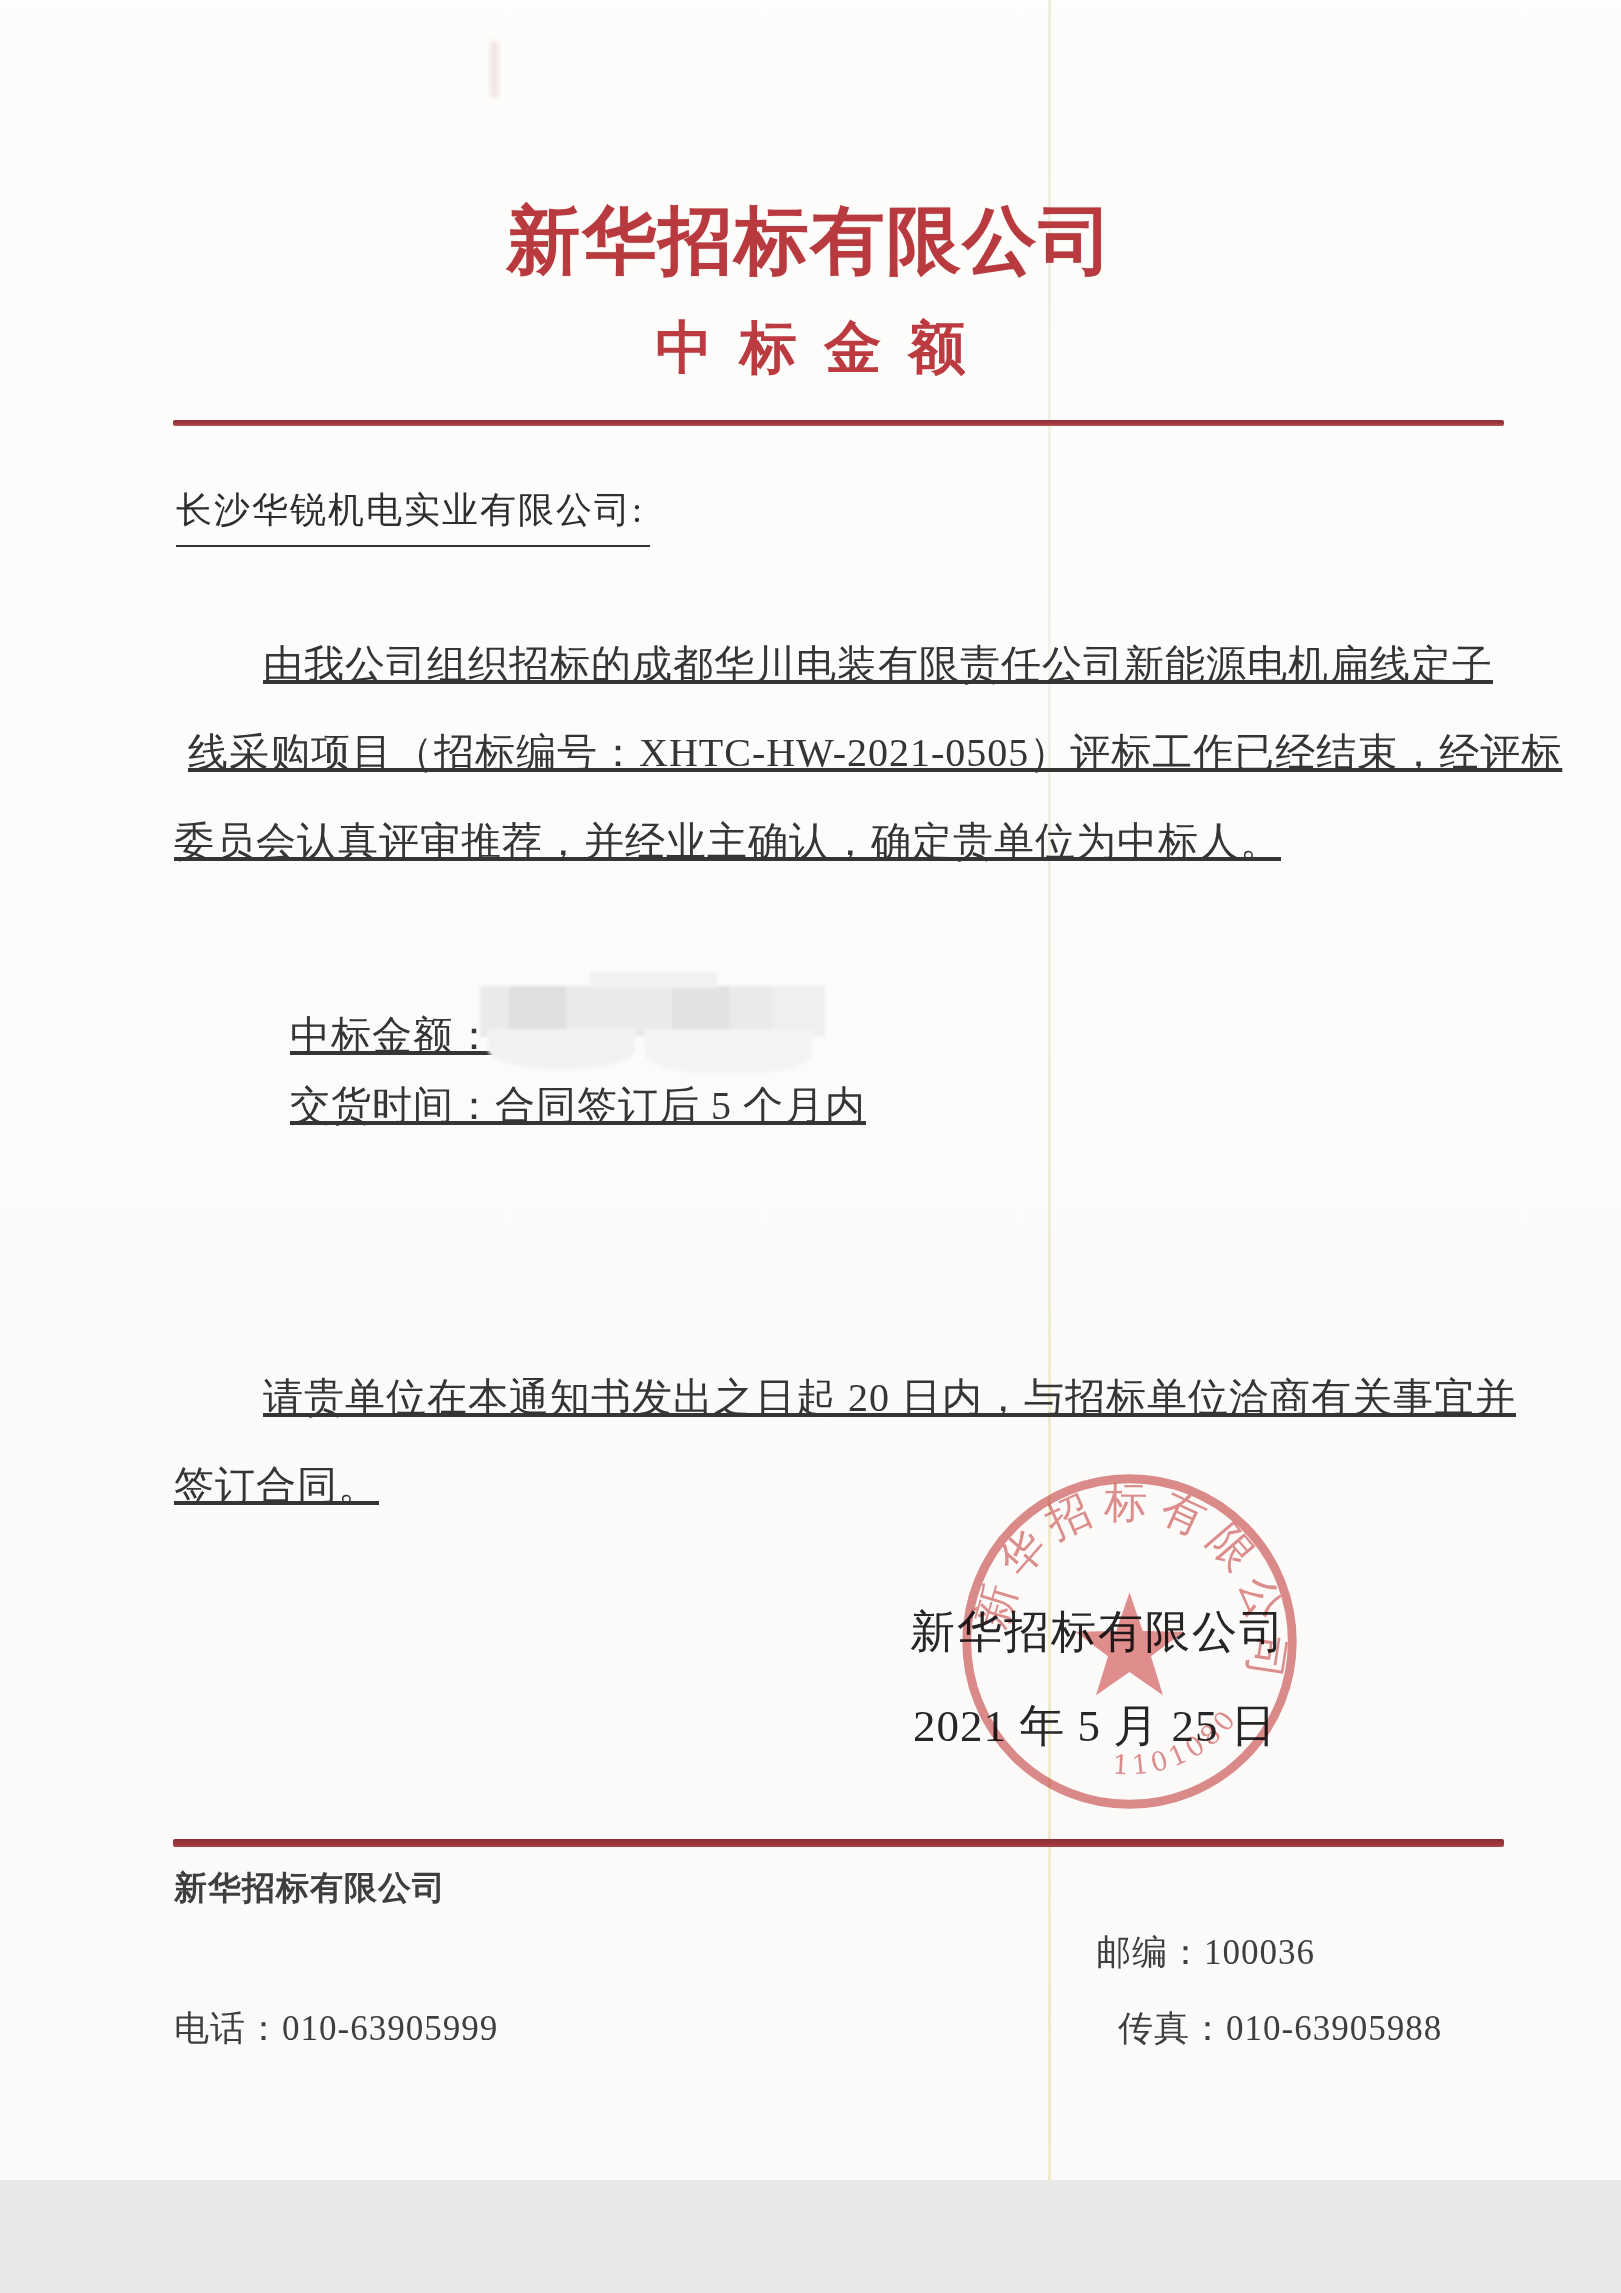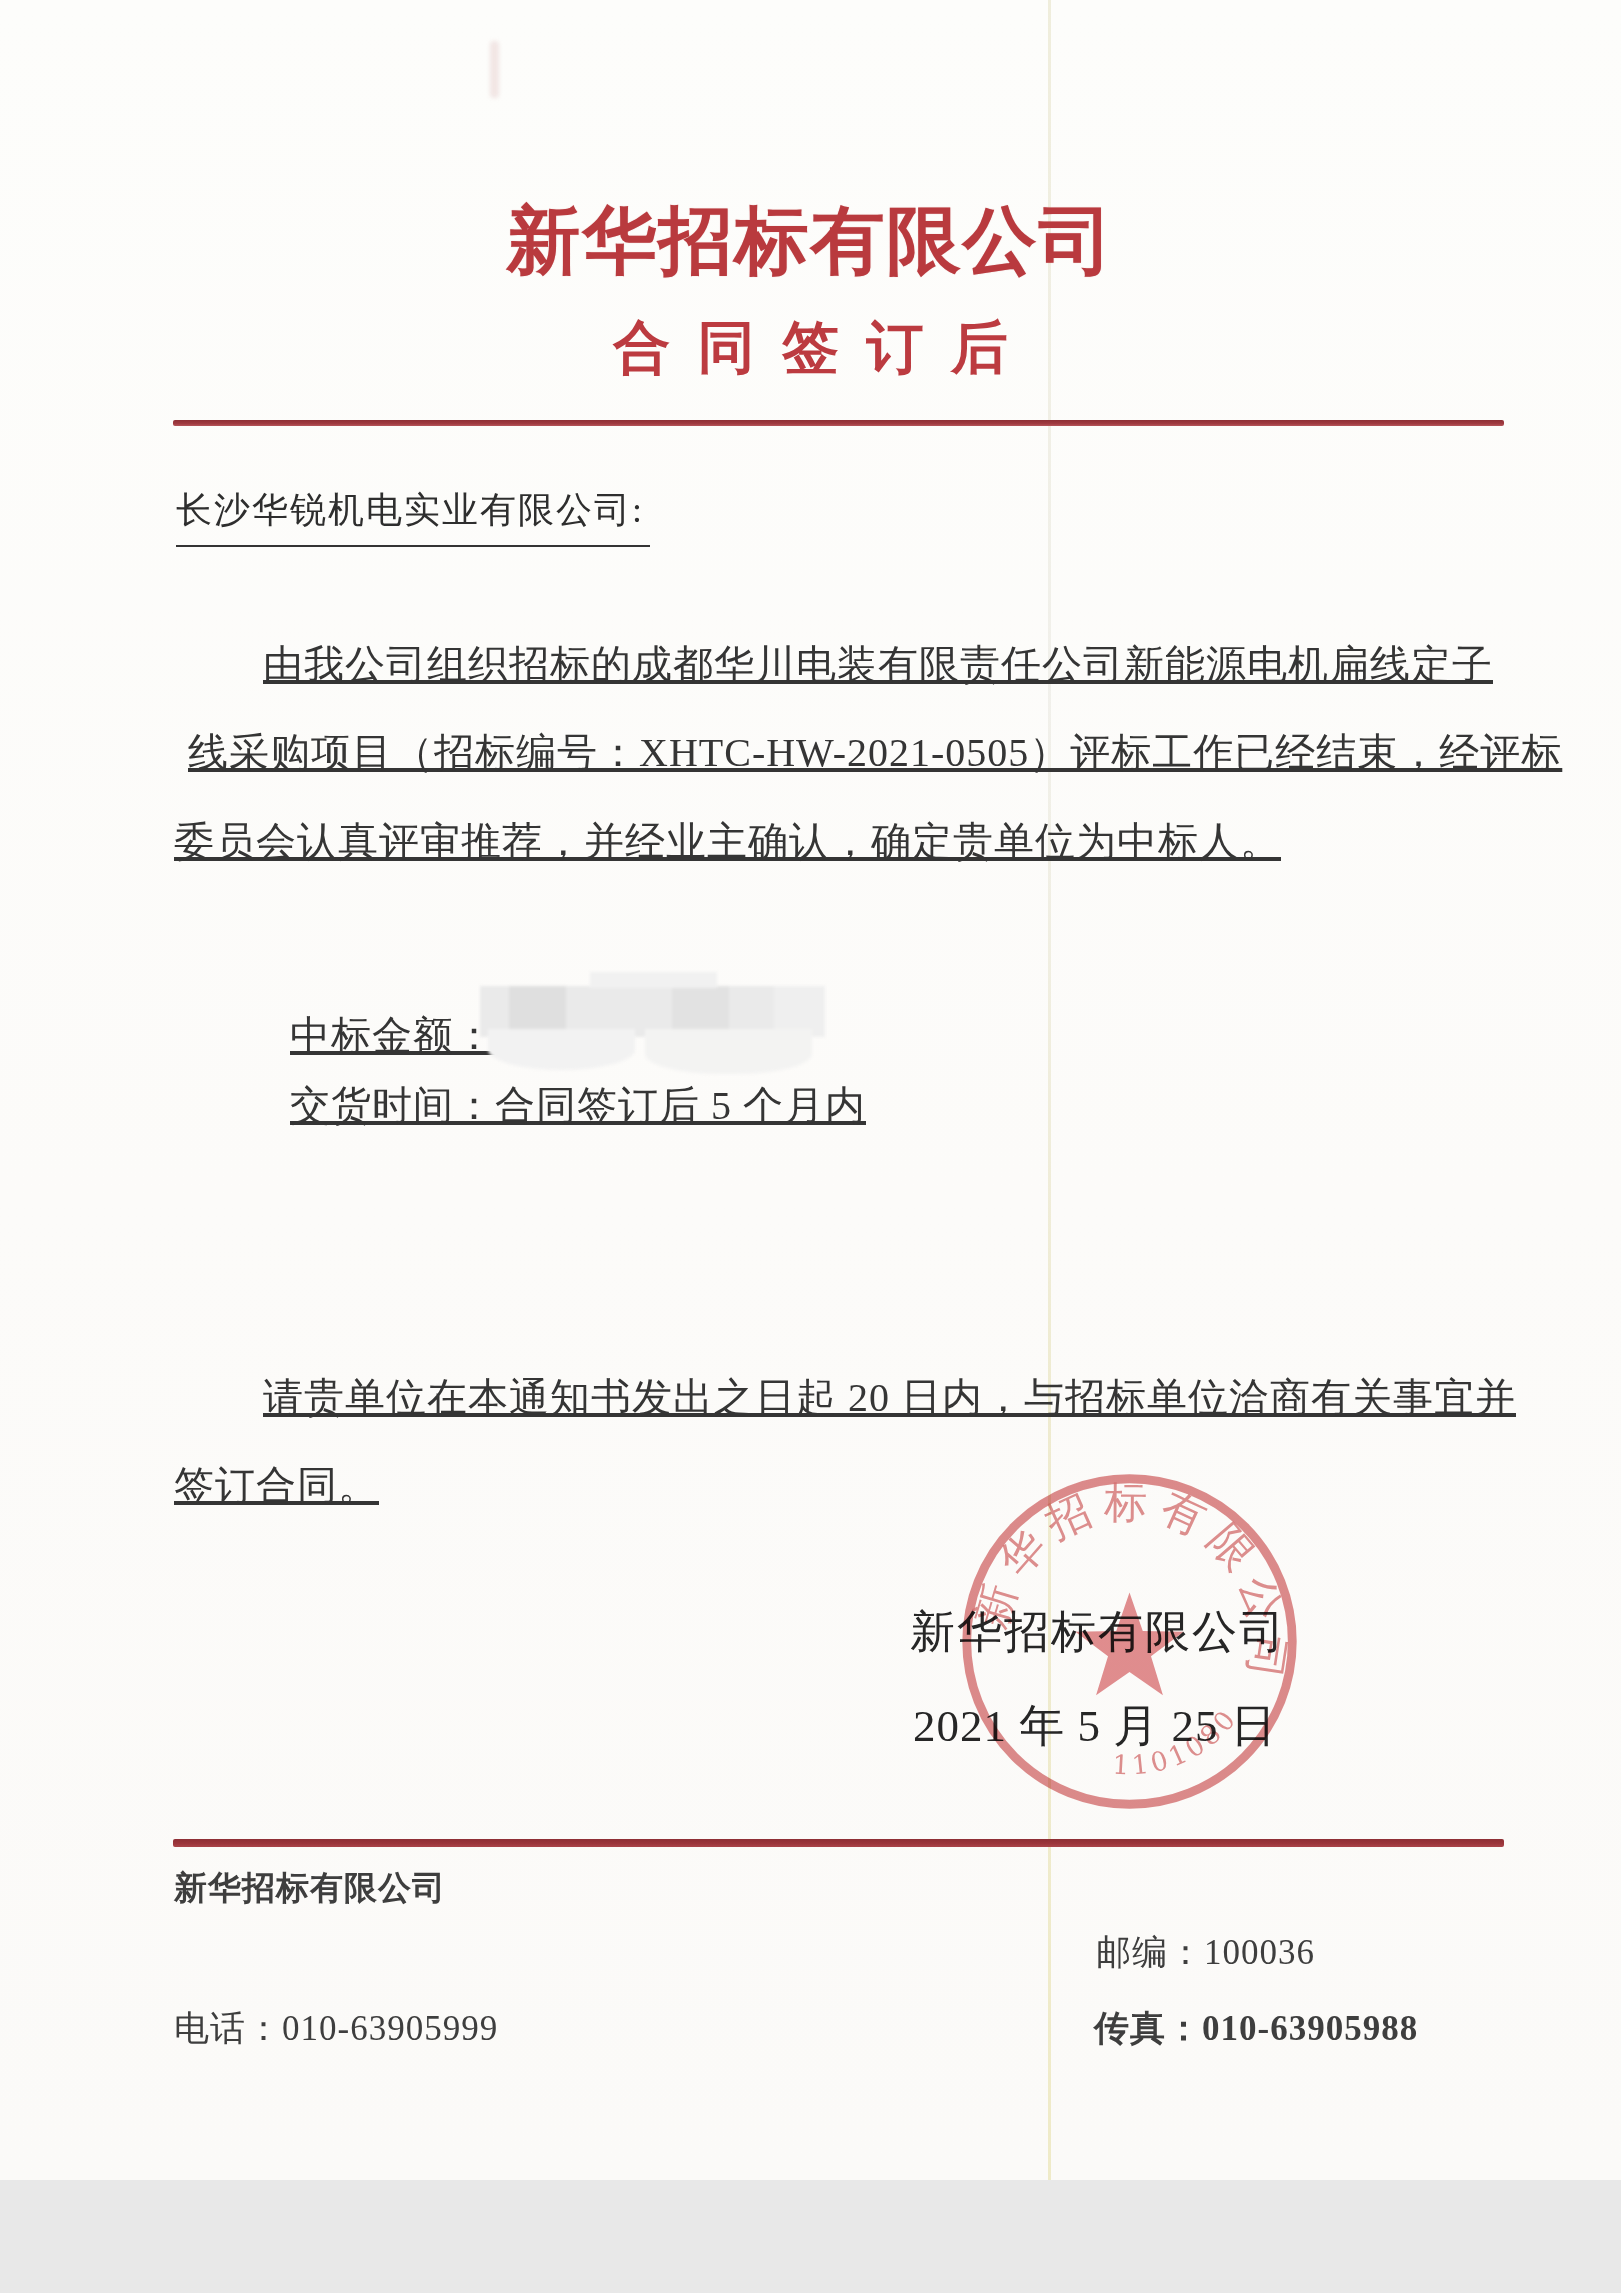--- a/index.html
+++ b/index.html
@@ -107,32 +107,32 @@
     mix-blend-mode:multiply;opacity:.85;
     pointer-events:none;
   }
 
   
   .footer-text{font-size:35px;color:#3e3e3e;letter-spacing:1px;white-space:nowrap;}
   .f-company{left:174px;top:1866px;font-weight:bold;font-size:33px;}
   .f-address{left:174px;top:1929px;}
   .f-zip{left:1096px;top:1929px;}
   .f-phone{left:174px;top:2005px;}
-  .f-fax{left:1094px;top:2005px;font-weight:bold;}
+  .f-fax{left:1118px;top:2005px;}
 </style>
 </head>
 <body>
 
 <div class="page">
 
   <div class="abs fold-line"></div>
   <div class="abs top-artifact"></div>
 
   <div class="abs doc-title">新华招标有限公司</div>
-  <div class="abs doc-subtitle">合同签订后</div>
+  <div class="abs doc-subtitle">中标金额</div>
   <div class="abs rule rule-top"></div>
 
   <div class="abs recipient">长沙华锐机电实业有限公司:</div>
 
   <div class="abs body-line p1-l1">由我公司组织招标的成都华川电装有限责任公司新能源电机扁线定子</div>
   <div class="abs body-line p1-l2">线采购项目（招标编号：XHTC-HW-2021-0505）评标工作已经结束，经评标</div>
   <div class="abs body-line p1-l3">委员会认真评审推荐，并经业主确认，确定贵单位为中标人。</div>
 
   <div class="abs body-line award-label">中标金额：</div>
   <div class="abs blur-wrap">

